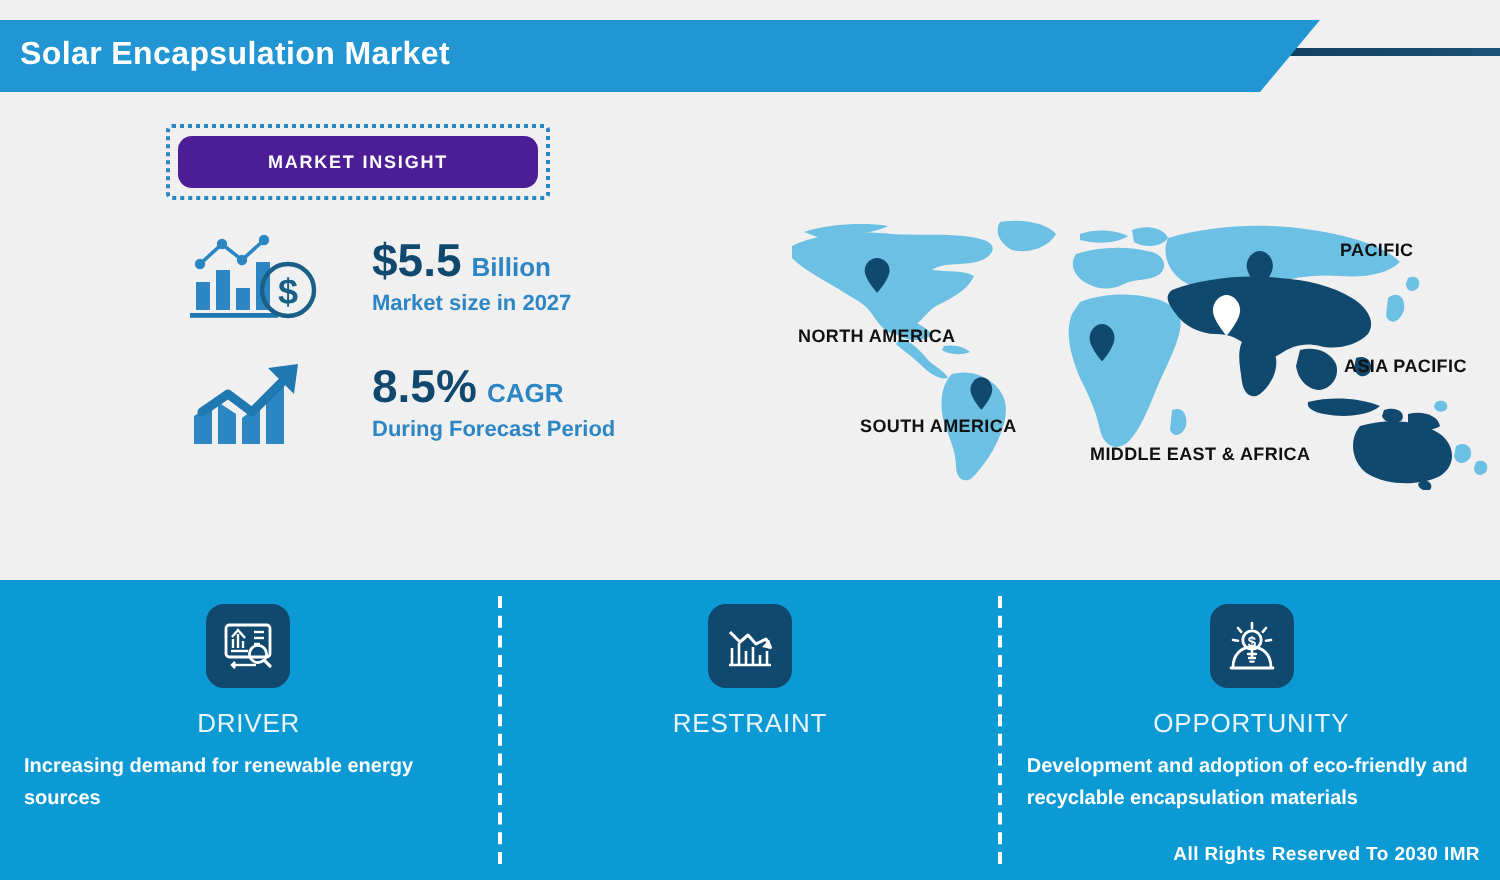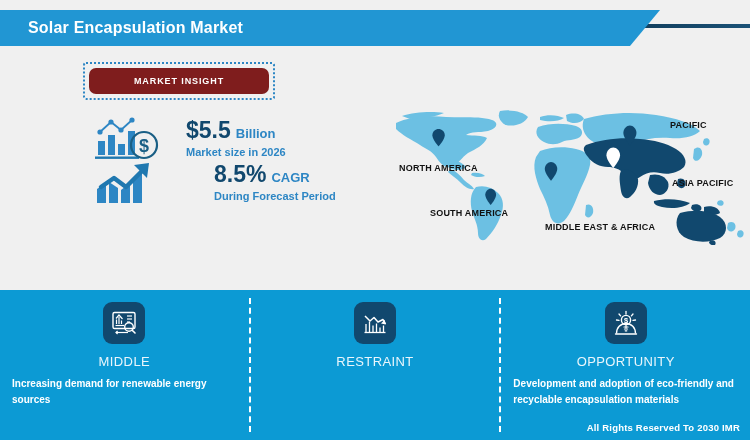--- a/index.html
+++ b/index.html
@@ -18,49 +18,49 @@
     background: linear-gradient(to right, #123f5e, #1b5277);
   }
   .header-band {
     position: absolute; left: 0; top: 0; width: 660px; height: 36px;
     background: #2196d3;
     -webkit-clip-path: polygon(0 0, 660px 0, 630px 36px, 0 36px);
     clip-path: polygon(0 0, 660px 0, 630px 36px, 0 36px);
   }
   .header-title {
     position: absolute; left: 10px; top: 9px;
-    color: #ffffff; font-size: 16px; font-weight: bold; letter-spacing: .2px; margin-left: 18px;
+    color: #ffffff; font-size: 16px; font-weight: bold; letter-spacing: .2px;
   }
 
   
   .pill-dotted {
     position: absolute;
     border: 2px dotted #2d86c4;
     padding: 4px;
     border-radius: 3px;
   }
   .pill {
-    background: #7f1d1d;
+    background: #4c1d95;
     border-radius: 7px;
     height: 26px;
     display: flex; align-items: center; justify-content: center;
     color: #fff; font-size: 9px; font-weight: bold; letter-spacing: .9px;
   }
   #pill-insight-box { left: 83px; top: 62px; width: 192px; }
   #pill-insight-box .pill { width: 100%; }
   #pill-geo-box { left: 466px; top: 62px; width: 192px; }
   #pill-geo-box .pill { width: 100%; }
   #pill-dynamics {
     position: absolute; left: 300px; top: 258px; width: 152px; height: 27px;
   }
 
   
   .stat { position: absolute; display: flex; align-items: center; }
   #stat-1 { left: 92px; top: 113px; }
-  #stat-2 { left: 92px; top: 157px; gap: 28px; }
+  #stat-2 { left: 92px; top: 176px; }
   .stat-icon { width: 74px; height: 50px; flex: none; }
   .stat-text { margin-left: 20px; }
   .stat-value {
     color: #11486e; font-size: 23px; font-weight: bold; line-height: 1.05;
     display: flex; align-items: baseline; gap: 5px;
   }
   .stat-unit { color: #2d86c4; font-size: 13px; font-weight: bold; }
   .stat-sub { color: #2d86c4; font-size: 11px; font-weight: bold; margin-top: 4px; }
 
   
@@ -138,21 +138,21 @@
         <circle cx="40" cy="7" r="2.6" fill="#2d86c4"></circle>
         <circle cx="52" cy="32" r="13" fill="none" stroke="#1a5f85" stroke-width="2.2"></circle>
         <text x="52" y="39" text-anchor="middle" font-family="Liberation Sans, sans-serif" font-size="18" font-weight="bold" fill="#1a5f85">$</text>
       </svg>
     </div>
     <div class="stat-text">
       <div class="stat-value">
         <span>$5.5</span>
         <span class="stat-unit">Billion</span>
       </div>
-      <div class="stat-sub">Market size in 2026</div>
+      <div class="stat-sub">Market size in 2027</div>
     </div>
   </div>
 
   <div id="stat-2" class="stat">
     <div class="stat-icon">
       <svg viewBox="0 0 74 50" width="74" height="50">
         <g fill="#2d86c4">
           <path d="M5 32 L14 26 L14 46 L5 46 Z"></path>
           <path d="M17 25 L26 31 L26 46 L17 46 Z"></path>
           <path d="M29 33 L38 26 L38 46 L29 46 Z"></path>
@@ -295,21 +295,21 @@
             <path d="M18 8 L23 8"></path>
             <path d="M18 11 L23 11"></path>
             <path d="M18 14 L21 14"></path>
           </g>
           <circle cx="20" cy="19" r="4.3" fill="none" stroke="#ffffff" stroke-width="1.4"></circle>
           <path d="M23.2 22.2 L26 25" stroke="#ffffff" stroke-width="1.6" stroke-linecap="round"></path>
           <path d="M7 24.5 L19 24.5" stroke="#ffffff" stroke-width="1.2"></path>
           <path d="M8.6 23 L7 24.5 L8.6 26" fill="none" stroke="#ffffff" stroke-width="1.2"></path>
         </svg>
       </div>
-      <div class="dyn-title">MIDDLE</div>
+      <div class="dyn-title">DRIVER</div>
       <div class="dyn-desc">Increasing demand for renewable energy sources</div>
     </div>
 
     <div class="dyn-divider"></div>
 
     <div class="dyn-panel">
       <div class="dyn-icon">
         <svg viewBox="0 0 30 30" width="30" height="30">
           <g stroke="#ffffff" stroke-width="1.3" fill="none">
             <path d="M6 16 L6 24"></path>

